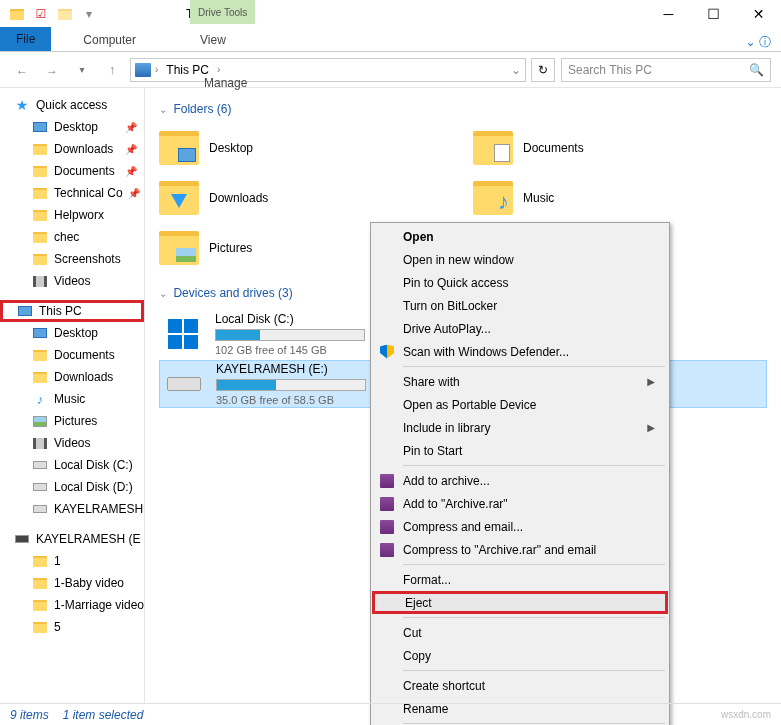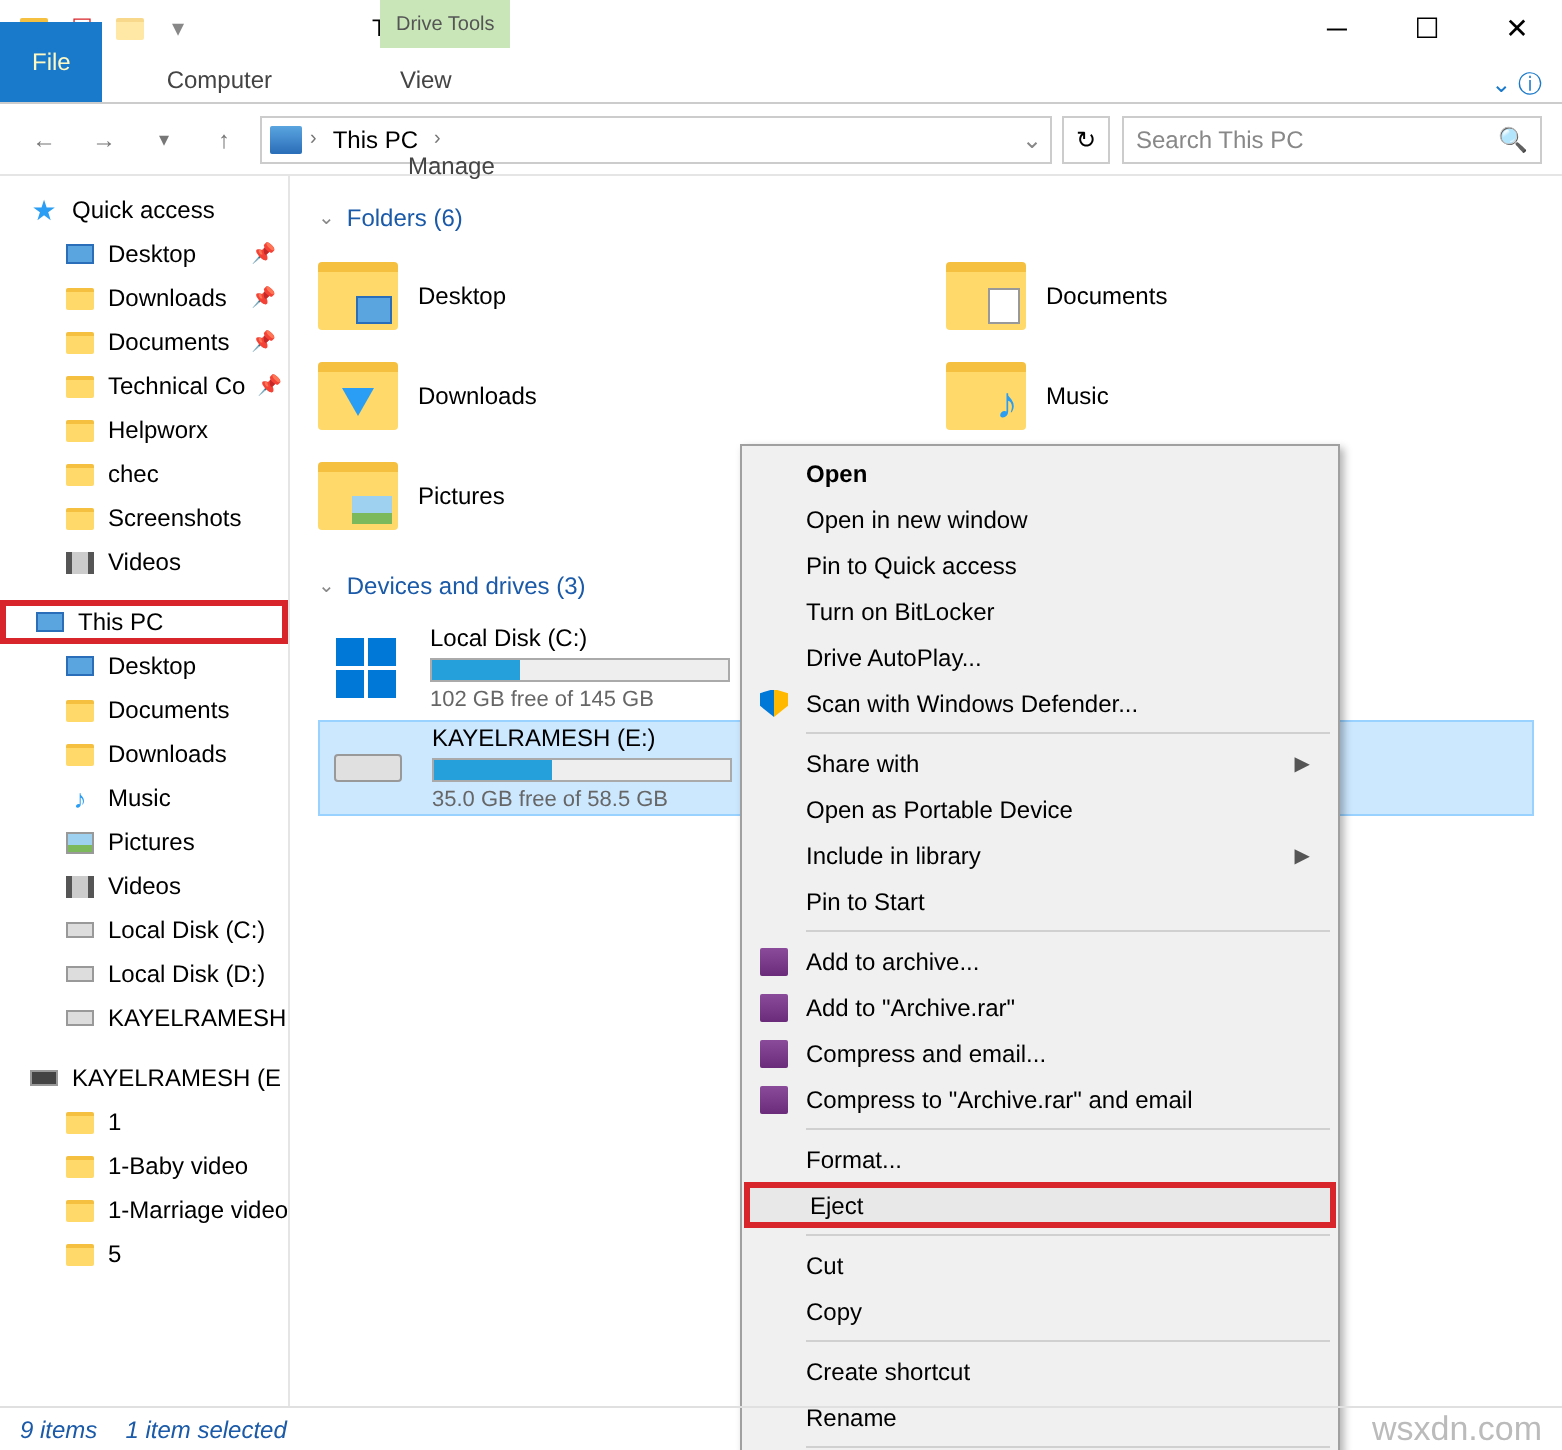--- a/index.html
+++ b/index.html
@@ -7,21 +7,21 @@
 
 
 .titlebar { height:28px; display:flex; align-items:center; padding-left:5px; }
 .qat-icon { width:16px; height:16px; margin:0 4px; display:flex; align-items:center; justify-content:center; }
 .title-text { margin-left:85px; font-size:12px; color:#000; }
 .window-controls { margin-left:auto; display:flex; }
 .win-btn { width:45px; height:28px; display:flex; align-items:center; justify-content:center; font-size:14px; }
 
 
 .ribbon-tabs { height:24px; display:flex; align-items:flex-end; border-bottom:1px solid #ccc; }
-.file-tab { background:#1979ca; color:#fef9c3; padding:4px 16px; height:40px; display:flex; align-items:center; }
+.file-tab { background:#1979ca; color:#0f172a; padding:4px 16px; height:24px; display:flex; align-items:center; }
 .ribbon-tab { padding:4px 32px; color:#444; cursor:pointer; }
 .drive-tools { background:#c8e6b8; padding:2px 8px; font-size:10px; position:absolute; left:190px; top:0; height:24px; display:flex; align-items:center; color:#555; }
 .manage-tab { position:absolute; left:190px; top:28px; padding:4px 14px;margin-top:44px; }
 .help-dd { margin-left:auto; padding:0 10px; color:#1979ca; }
 
 
 .addressbar { height:36px; display:flex; align-items:center; padding:0 10px; gap:6px; border-bottom:1px solid #e5e5e5; }
 .nav-btn { width:24px; height:24px; display:flex; align-items:center; justify-content:center; color:#777; cursor:pointer; }
 .address-box { flex:1; height:24px; border:1px solid #ccc; display:flex; align-items:center; padding:0 4px; gap:4px; }
 .pc-glyph { width:16px; height:14px; background:linear-gradient(#5aa5e0,#2a6db8); border-radius:1px; }
@@ -81,21 +81,21 @@
 .ctx-sep { height:1px; background:#d0d0d0; margin:3px 2px 3px 30px; }
 .ctx-ico { position:absolute; left:6px; width:16px; height:16px; display:flex; align-items:center; justify-content:center; }
 .ctx-arrow { margin-left:auto; color:#555; font-size:10px; }
 .shield-ico { width:14px; height:14px; background:linear-gradient(90deg,#0078d7 50%,#ffb900 50%); clip-path:polygon(50% 0,100% 15%,100% 60%,50% 100%,0 60%,0 15%); }
 .rar-ico { width:14px; height:14px; background:linear-gradient(#8b4b9b,#6a2c7a); border-radius:1px; }
 .highlight-eject { border:3px solid #d8252b; margin:0 -1px; background:#e8e8e8; }
 
 
 .statusbar { position:absolute; bottom:0; left:0; right:0; height:22px; border-top:1px solid #e0e0e0; display:flex; align-items:center; padding:0 10px; gap:14px; font-size:11px; }
 .stat-link { color:#1a5aa8;font-style:italic; }
-.watermark { margin-left:auto; color:#bbb; font-size:17px; }
+.watermark { margin-left:auto; color:#bbb; font-size:10px; }
 </style>
 </head>
 <body>
 
 <div class="titlebar">
   <div class="qat-icon">
       <div class="folder-y"></div>
     </div>
   <div class="qat-icon" style="color:#d8252b">☑</div>
   <div class="qat-icon">

